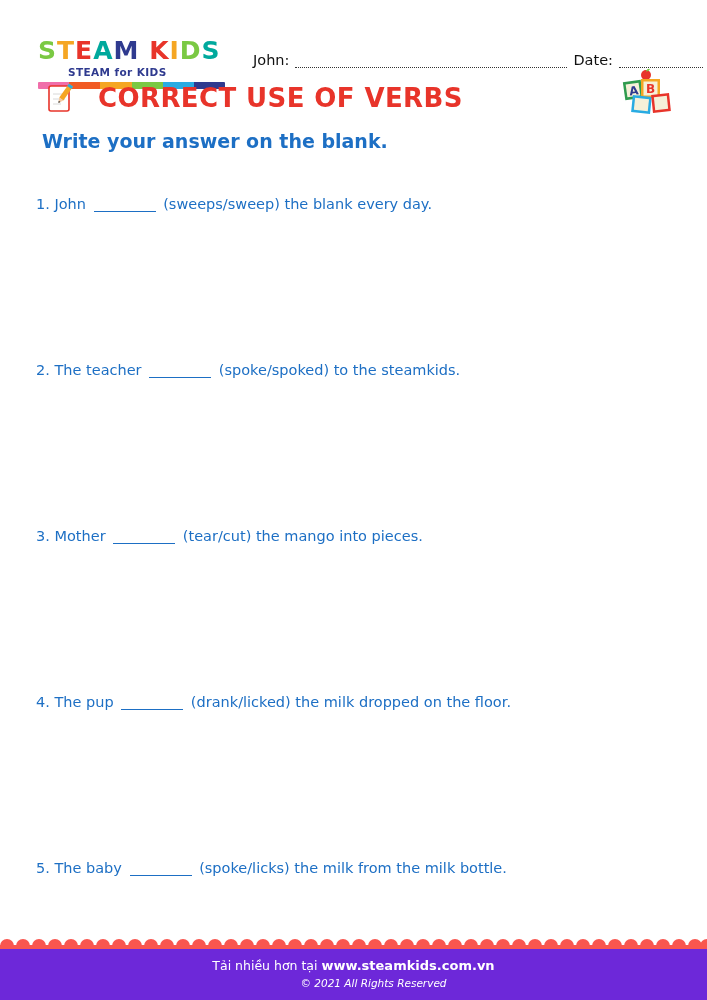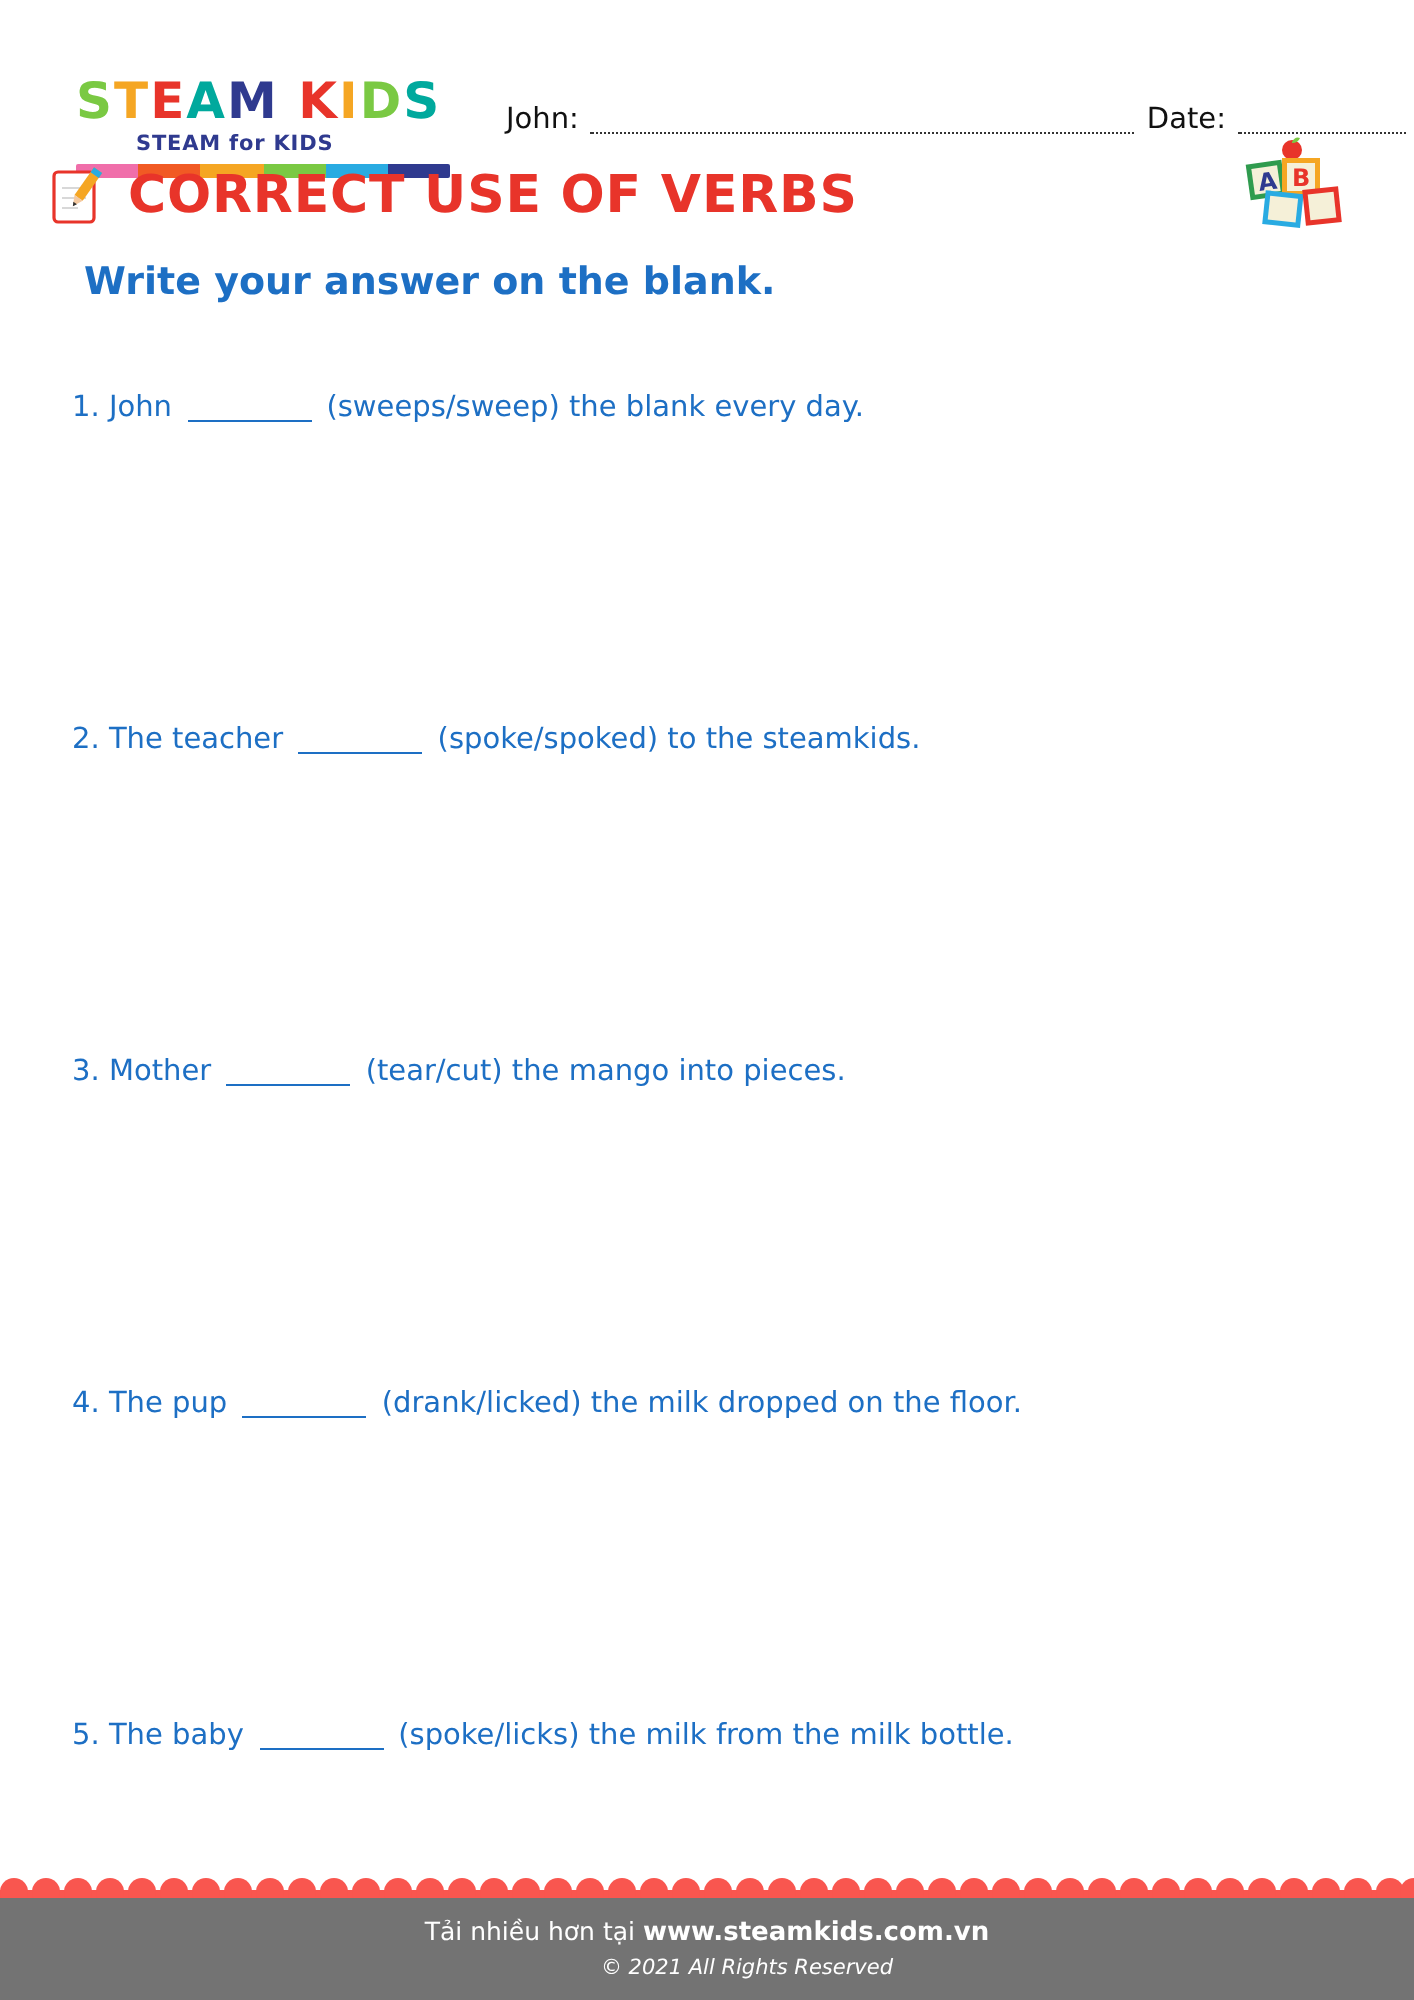--- a/index.html
+++ b/index.html
@@ -82,24 +82,24 @@
     height: 12px;
     vertical-align: middle;
   }
   .nd-line.name { width: 272px; margin: 0 6px 0 6px; }
   .nd-line.date { width: 84px; margin: 0 0 0 6px; }
 
   
   .title-row {
     position: absolute;
     top: 82px;
-    left: 24px;
+    left: 46px;
     display: flex;
     align-items: center;
-    gap: 10px;
+    gap: 22px;
   }
   .title-icon {
     width: 30px;
     height: 32px;
     position: relative;
     flex: 0 0 auto;
   }
   .title-text {
     font-size: 26px;
     font-weight: bold;
@@ -165,21 +165,21 @@
     left: 0;
     width: 707px;
     height: 14px;
   }
   .footer-body {
     position: absolute;
     top: 11px;
     left: 0;
     width: 707px;
     height: 51px;
-    background: #737373;
+    background: #6d28d9;
     text-align: center;
     color: #ffffff;
     font-family: "DejaVu Sans", sans-serif;
   }
   .footer-line1 {
     padding-top: 9px;
     font-size: 12.5px;
   }
   .footer-line1 b { font-weight: bold; font-size: 13px; }
   .footer-line2 {

